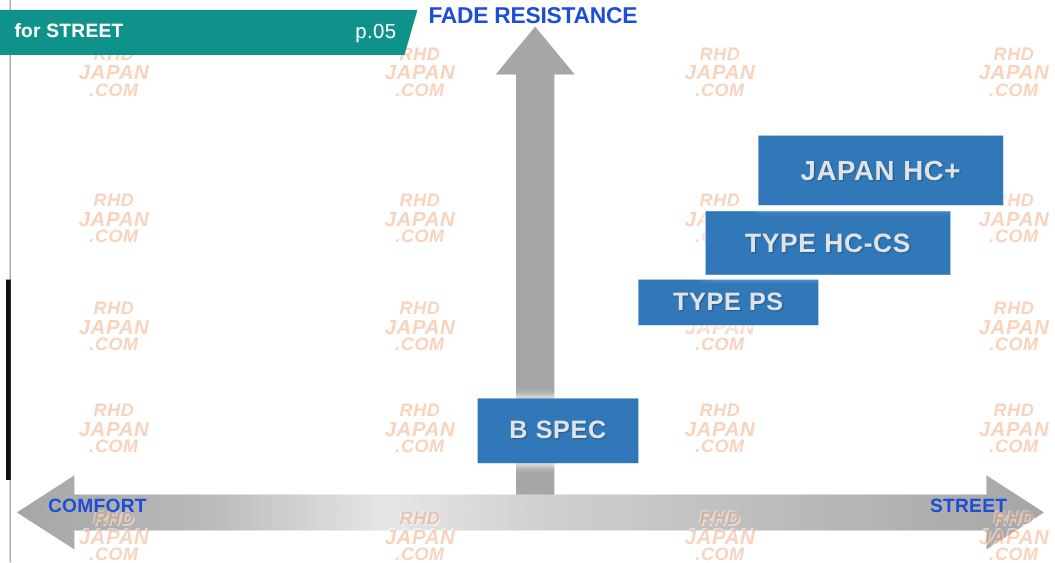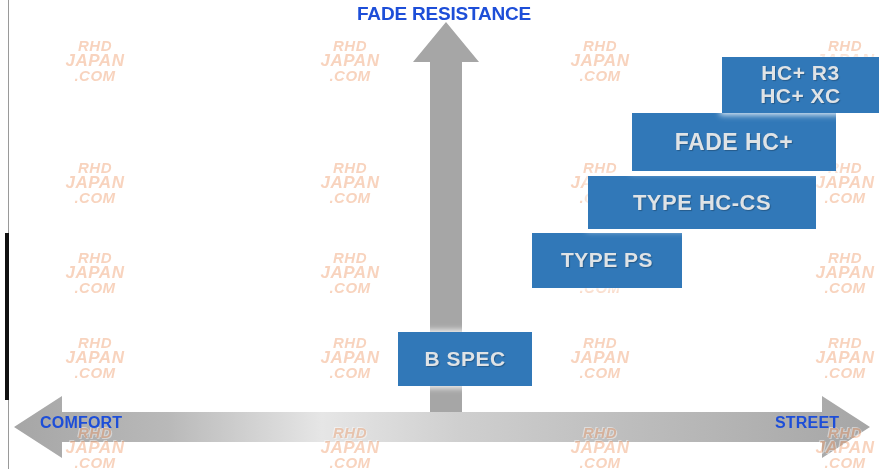--- a/index.html
+++ b/index.html
@@ -224,32 +224,32 @@
 
   <div class="axis-label" id="fade-title">FADE RESISTANCE</div>
   <div class="axis-label" id="comfort-label">COMFORT</div>
   <div class="axis-label" id="sports-label">STREET</div>
 
 
   <div class="pbox" style="left:398px;top:332px;width:134px;height:54px;background:#3178b8;font-size:21px;">
     <span>B SPEC</span>
   </div>
 
-  <div class="pbox" style="left:532px;top:233px;width:150px;height:55px;background:#3178b8;font-size:21px;">
+  <div class="pbox" style="left:532px;top:233px;width:150px;height:38px;background:#3178b8;font-size:21px;">
     <span>TYPE PS</span>
   </div>
 
-  <div class="pbox" style="left:588px;top:176px;width:228px;height:53px;background:#3178b8;font-size:22px;">
+  <div class="pbox" style="left:588px;top:176px;width:204px;height:53px;background:#3178b8;font-size:22px;">
     <span>TYPE HC-CS</span>
   </div>
 
   <div class="pbox" style="left:632px;top:113px;width:204px;height:58px;background:#3178b8;font-size:23px;">
-    <span>FADE HC+</span>
-  </div>
-
-  <div class="pbox" style="left:722px;top:57px;width:157px;height:56px;background:#3178b8;font-size:21px;flex-direction:column;">
-    <span>HC+ R3</span>
-    <span>HC+ XC</span>
-  </div>
-
+    <span>JAPAN HC+</span>
+  </div>
+
+
+  <div class="banner" id="banner-street">
+    <span class="btitle">for STREET</span>
+    <span class="bpage">p.05</span>
+  </div>
 
 
 </div>
 
 </body></html>

